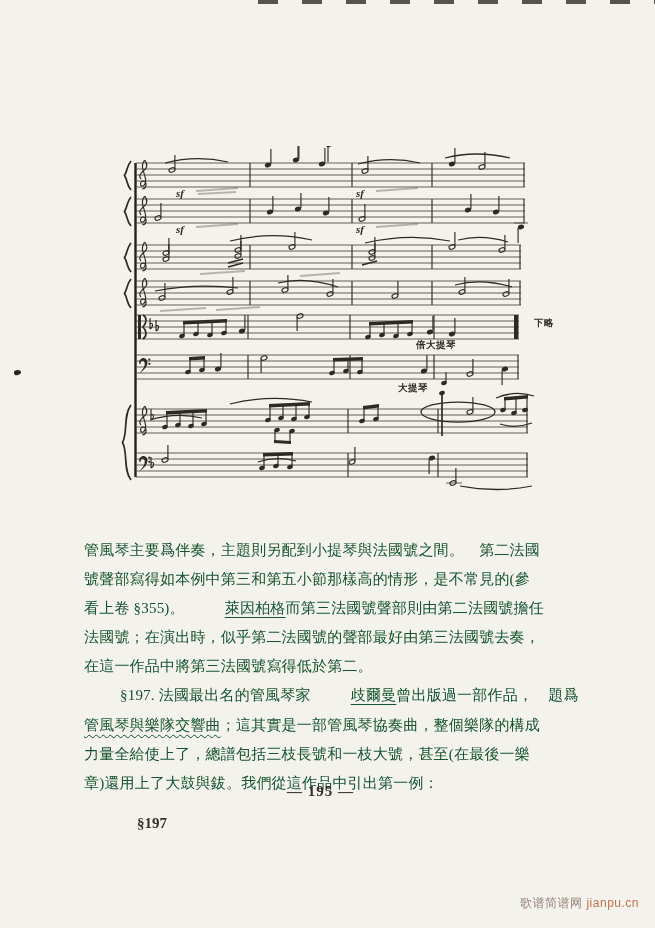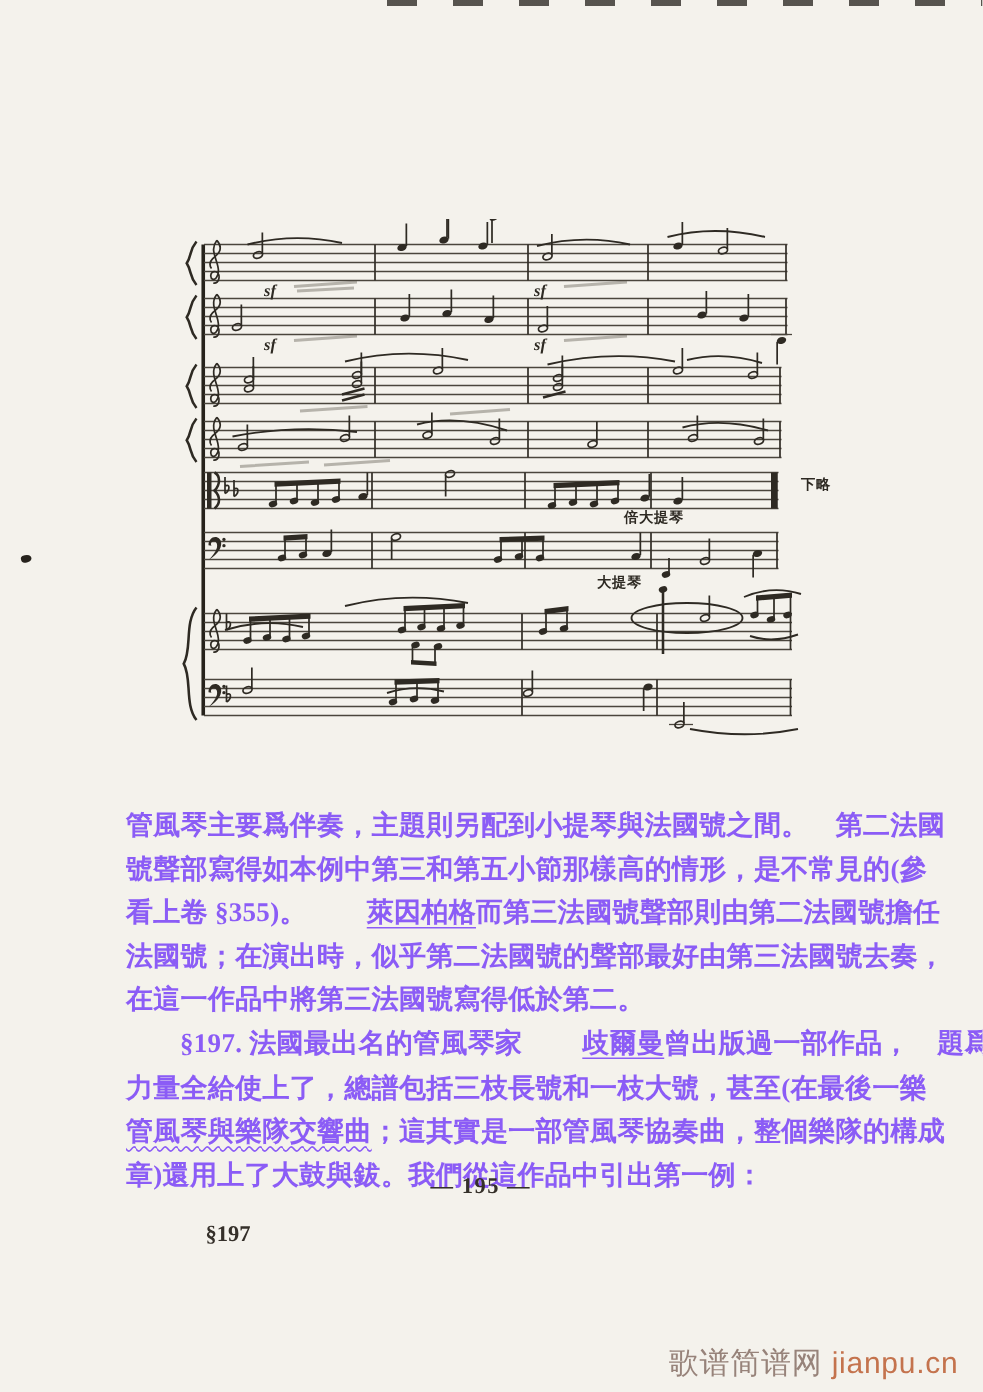--- a/index.html
+++ b/index.html
@@ -25,33 +25,33 @@
   .ink{fill:#2e2a23;stroke:none}
   .st{stroke:#2e2a23;stroke-width:1.15;fill:none}
   .st2{stroke:#2e2a23;stroke-width:1.7;fill:none}
   .slur{stroke:#2e2a23;stroke-width:1.25;fill:none}
   .smear{stroke:#54504663;stroke-width:2;fill:none}
   .sf{font:italic 700 11px "Liberation Serif",serif;fill:#2e2a23}
   .mtext{font-family:"Liberation Serif",serif;font-size:9.5px;font-weight:700;fill:#2e2a23;letter-spacing:.5px}
   
   .body-text{
     position:absolute;left:84px;top:536px;width:498px;
-    font-size:18px;line-height:29.1px;color:#8b5cf6;font-weight:700;
+    font-size:15px;line-height:29.1px;color:#14532d;font-weight:400;
     letter-spacing:.2px;
   }
   .tline{white-space:nowrap;}
   .tline.indent{text-indent:36px;}
   .u-solid{text-decoration:underline;text-underline-offset:4px;text-decoration-thickness:1.2px;margin-left:40px;}
   .u-wavy{text-decoration:underline wavy;text-underline-offset:4px;text-decoration-thickness:1px;}
   
   .footer{position:absolute;left:0;top:783px;width:655px;height:22px;color:#35302a;font-size:15px;font-weight:600;}
   .footer .sec{position:absolute;left:137px;top:0;margin-top:32px;}
   .footer .pageno{position:absolute;left:0;right:14px;top:0;text-align:center;letter-spacing:1px;}
   
-  .watermark{position:absolute;right:16px;top:895px;font-size:20px;letter-spacing:.5px;
+  .watermark{position:absolute;right:16px;top:895px;font-size:12px;letter-spacing:.5px;
     font-family:"Liberation Sans","DejaVu Sans",sans-serif;}
   .wm-name{color:#97837a;}
   .wm-url{color:#c4734d;}
 </style>
 </head>
 <body>
 
 <div class="torn-edge"></div>
 <div class="ink-speck"></div>
 
@@ -296,22 +296,22 @@
   </g>
 </svg>
 
 <div class="body-text">
     <div class="tline"><span>管風琴主要爲伴奏，主題則另配到小提琴與法國號之間。　第二法國</span></div>
     <div class="tline"><span>號聲部寫得如本例中第三和第五小節那樣高的情形，是不常見的(參</span></div>
     <div class="tline"><span>看上卷 §355)。</span><span class="u-solid">萊因柏格</span><span>而第三法國號聲部則由第二法國號擔任</span></div>
     <div class="tline"><span>法國號；在演出時，似乎第二法國號的聲部最好由第三法國號去奏，</span></div>
     <div class="tline"><span>在這一作品中將第三法國號寫得低於第二。</span></div>
     <div class="tline indent"><span>§197. 法國最出名的管風琴家</span><span class="u-solid">歧爾曼</span><span>曾出版過一部作品，　題爲</span></div>
+    <div class="tline"><span class="u-wavy">管風琴與樂隊交響曲</span><span>；這其實是一部管風琴協奏曲，整個樂隊的構成</span></div>
     <div class="tline"><span>力量全給使上了，總譜包括三枝長號和一枝大號，甚至(在最後一樂</span></div>
-    <div class="tline"><span class="u-wavy">管風琴與樂隊交響曲</span><span>；這其實是一部管風琴協奏曲，整個樂隊的構成</span></div>
     <div class="tline"><span>章)還用上了大鼓與鈸。我們從這作品中引出第一例：</span></div>
   </div>
 
 <div class="footer">
   <span class="sec">§197</span>
   <span class="pageno">— 195 —</span>
 </div>
 
 <div class="watermark">
   <span class="wm-name">歌谱简谱网 </span><span class="wm-url">jianpu.cn</span>

